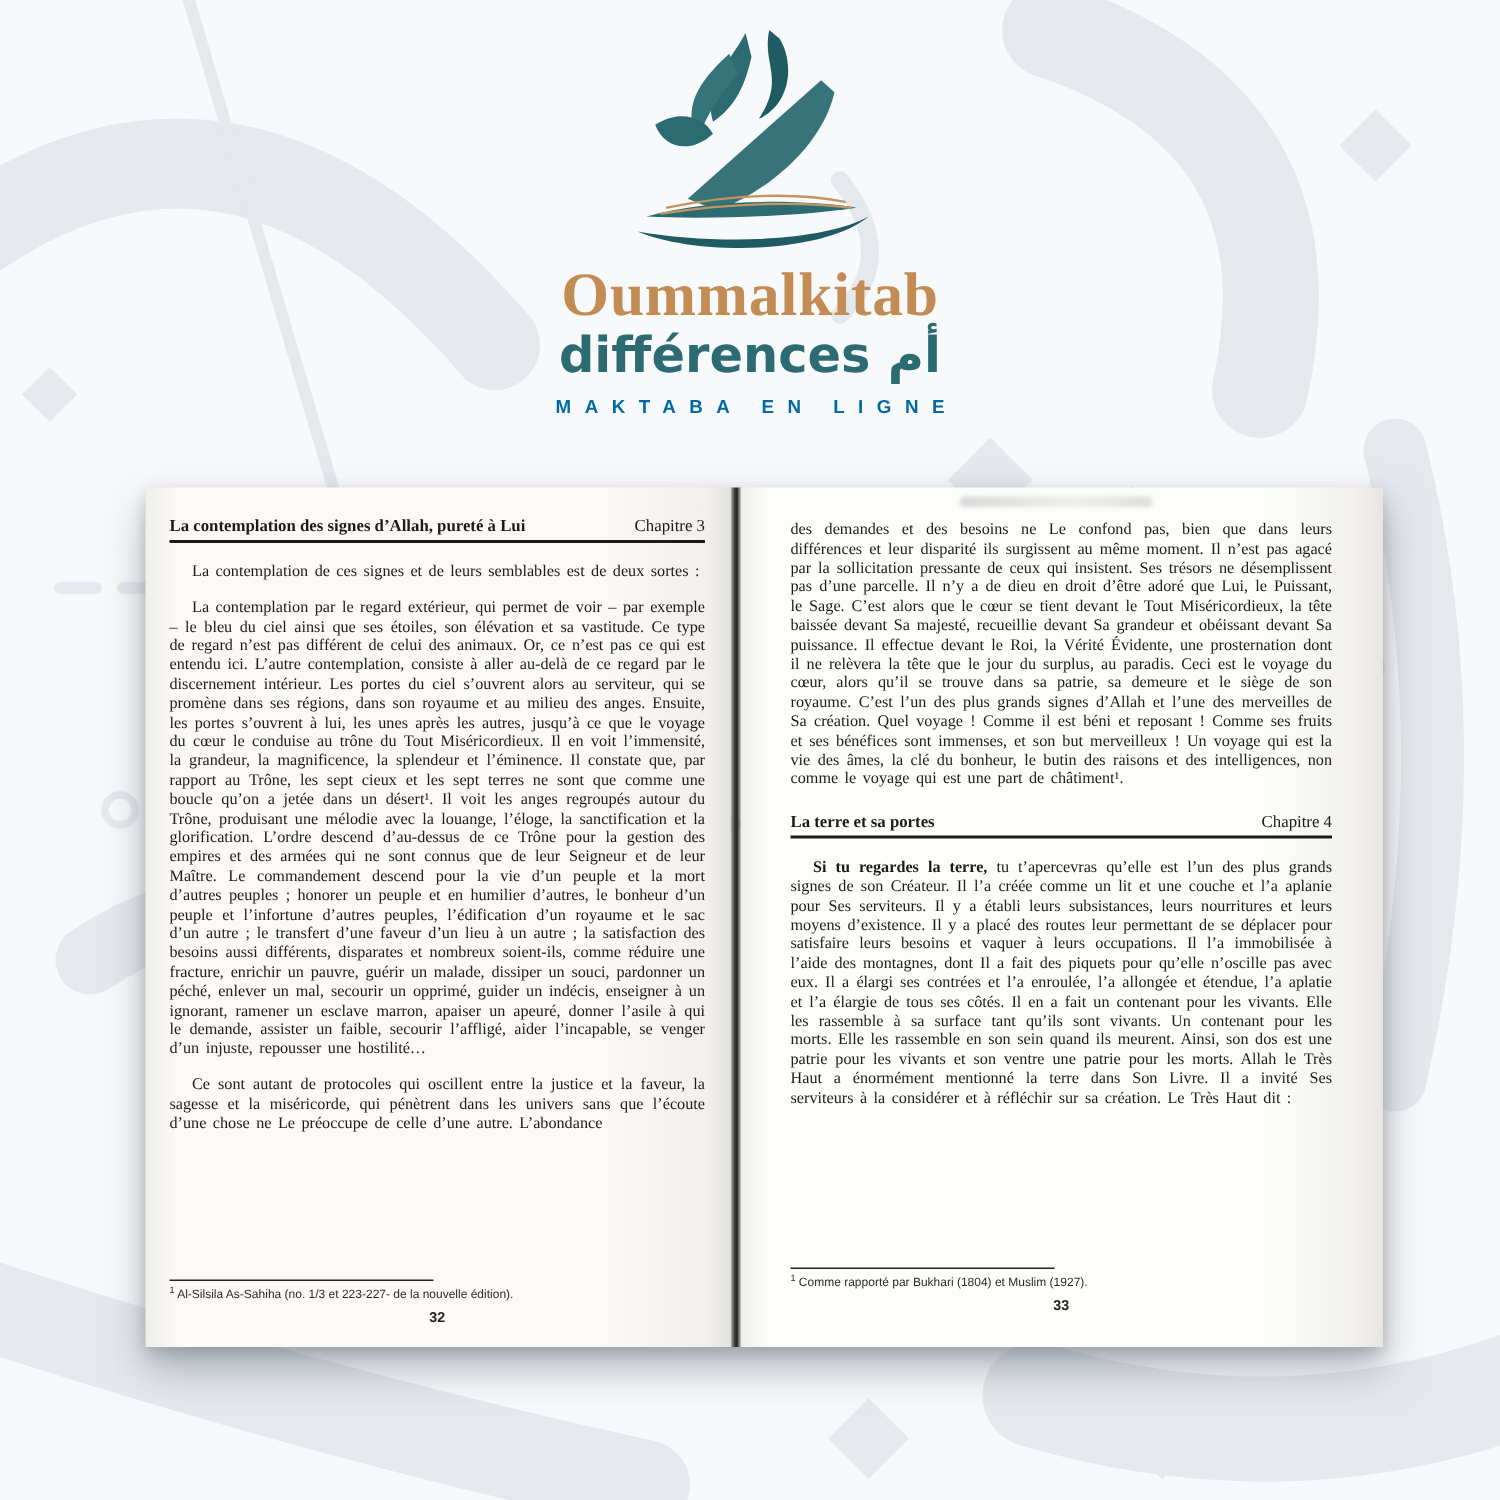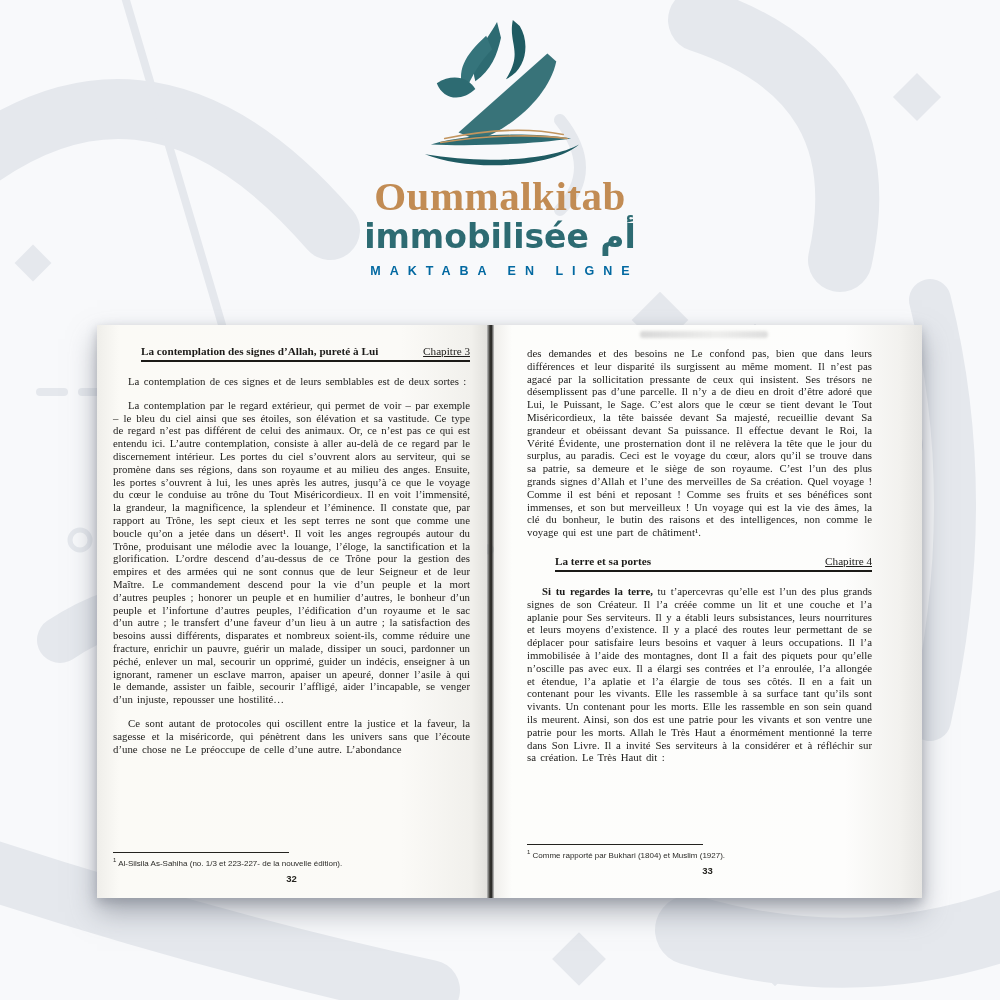--- a/index.html
+++ b/index.html
@@ -15,30 +15,30 @@
     color:#2d6b72;direction:rtl;line-height:1.15;margin-top:1px;}
   .tagline{font-family:"Liberation Sans",sans-serif;font-size:12.5px;font-weight:bold;
     color:#0369a1;letter-spacing:9px;margin-top:8px;text-indent:9px;}
   
   .book{position:absolute;left:97px;top:325px;width:825px;height:573px;display:flex;z-index:3;
     box-shadow:0 14px 26px rgba(104,110,122,.50),0 4px 10px rgba(104,110,122,.35);}
   .page{box-sizing:border-box;position:relative;color:#1c1b19;}
   .page-left{width:390px;padding:20px 17px 14px 16px;
     background:linear-gradient(90deg,#efeeea 0px,#fbfaf6 22px,#fbfaf7 78%,#f1f0ec 96%,#e2e1dd 100%);}
   .spine{width:7px;background:linear-gradient(90deg,rgba(90,90,86,.35) 0%,#3c3b37 40%,#23221f 62%,rgba(120,118,112,.35) 100%);}
-  .page-right{flex:1;padding:22px 50px 14px 33px;
+  .page-right{flex:1;padding:22px 34px 14px 33px;
     background:linear-gradient(90deg,#efeeeb 0px,#fdfdfb 18px,#fdfdfc 82%,#f2f1ee 95%,#e7e6e3 100%);}
   .smudge{position:absolute;top:6px;left:146px;width:128px;height:7px;
     background:linear-gradient(90deg,rgba(150,150,150,.35),rgba(170,170,170,.18) 60%,rgba(150,150,150,.3));
     filter:blur(1.5px);border-radius:3px;}
   
   .chap-head{display:flex;justify-content:space-between;align-items:baseline;
-    border-bottom:2px solid #1b1a17;padding-bottom:3px;margin-left:28px;}
+    border-bottom:2px solid #1b1a17;padding-bottom:3px;}
   .chap-title{font-weight:bold;font-size:11.2px;}
-  .chap-num{font-size:11.2px;text-decoration:underline;}
+  .chap-num{font-size:11.2px;}
   .head-gap{height:13px;}
   
   .body-text p{font-size:10.8px;line-height:12.8px;text-align:justify;
     margin:0 0 11px 0;text-indent:15px;word-spacing:1.6px;}
   .body-text p.noindent{text-indent:0;}
   .b{font-weight:bold;}
   .mid-head{margin-top:16px;margin-bottom:13px;}
   
   .footnote-block{position:absolute;left:16px;right:17px;bottom:14px;}
   .page-right .footnote-block{left:33px;right:34px;bottom:22px;}
@@ -92,21 +92,21 @@
       <path d="M58 116 L148 36 L157 44 C150 76 118 108 78 124 Z" opacity=".95"></path>
       <path d="M30 128 C72 116 132 116 172 122 C132 128 70 130 30 128 Z"></path>
       <path d="M24 138 C82 148 152 144 180 128 C152 152 68 156 24 138 Z" fill="#1f5b62"></path>
     </g>
     <g fill="none" stroke="#c2955f" stroke-width="1.6" stroke-linecap="round">
       <path d="M44 122 C92 112 134 112 164 118"></path>
       <path d="M40 126 C92 118 138 118 168 122"></path>
     </g>
   </svg>
   <div class="brand">Oummalkitab</div>
-  <div class="arabic">أم immobilisée</div>
+  <div class="arabic">أم différences</div>
   <div class="tagline">MAKTABA EN LIGNE</div>
 </div>
 
 <div class="book">
 
   <div class="page page-left">
     <div class="chap-head">
       <span class="chap-title">La contemplation des signes d’Allah, pureté à Lui</span>
       <span class="chap-num">Chapitre 3</span>
     </div>

